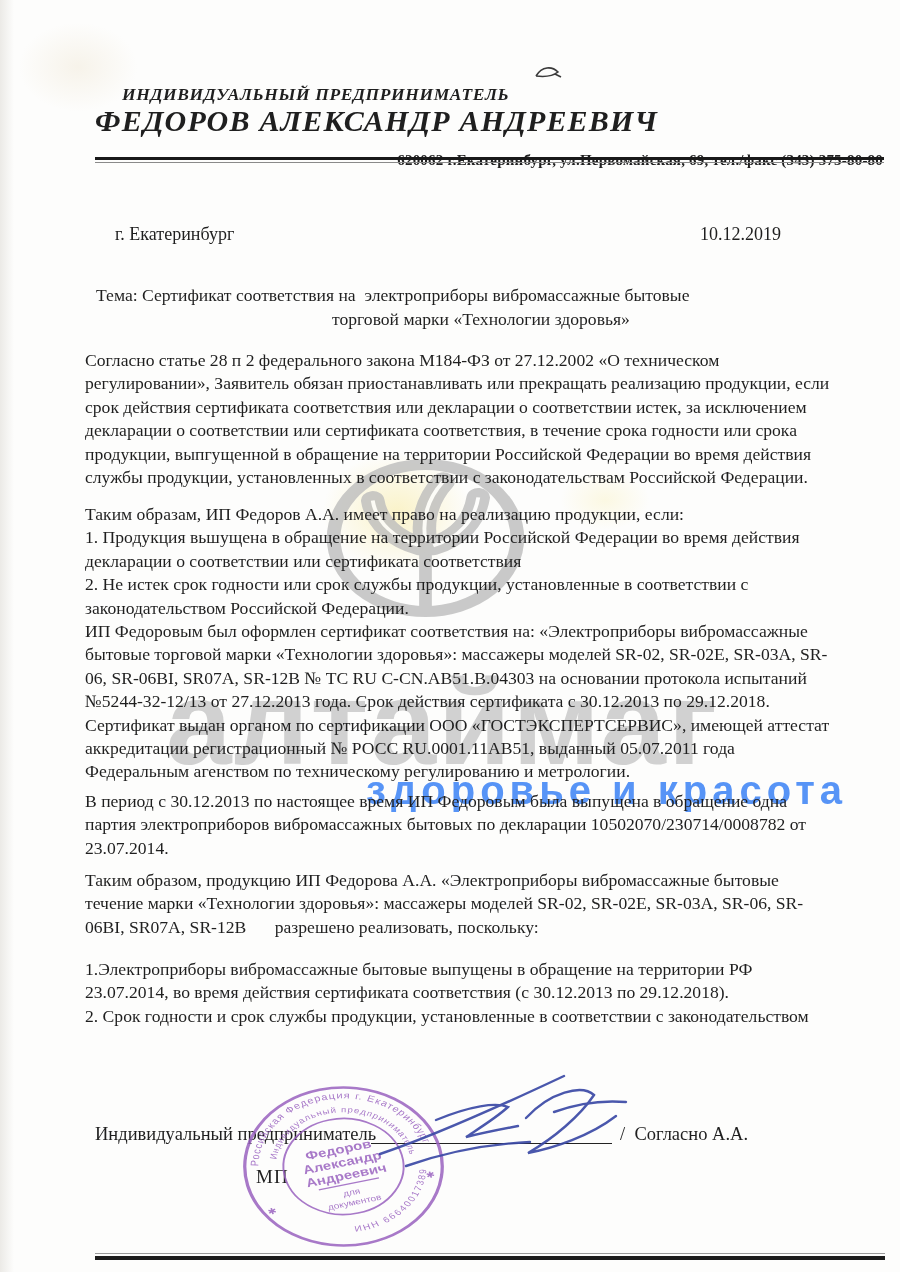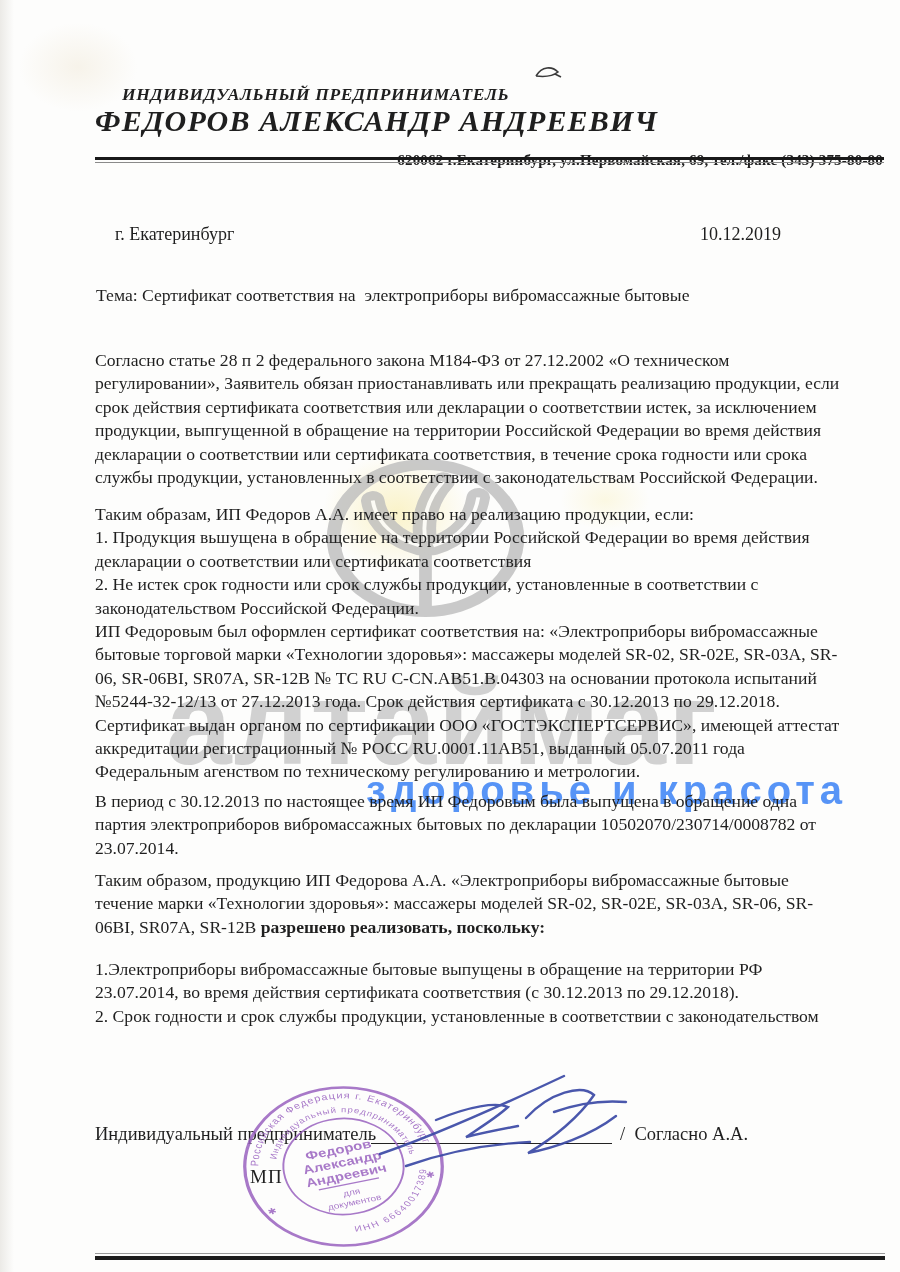--- a/index.html
+++ b/index.html
@@ -29,34 +29,34 @@
   
   .hdr-type{position:absolute;left:122px;top:84px;font-size:17.5px;font-weight:bold;
     font-style:italic;letter-spacing:.6px;}
   .hdr-name{position:absolute;left:95px;top:104px;font-size:30px;font-weight:bold;
     font-style:italic;letter-spacing:1.2px;}
   .hdr-addr{position:absolute;right:17px;top:152px;font-size:15px;font-weight:bold;letter-spacing:.2px;}
   .hdr-rule-thick{position:absolute;left:95px;top:157px;width:789px;height:3px;background:#191919;}
   .hdr-rule-thin{position:absolute;left:95px;top:162px;width:789px;height:1px;background:#8a8a8a;}
 
   
-  .t{position:absolute;left:95px;width:792px;font-size:17.6px;line-height:23.4px;}
+  .t{position:absolute;left:85px;width:792px;font-size:17.6px;line-height:23.4px;}
   .t > div{white-space:pre;}
   .line-mixed{white-space:pre;}
-  .line-mixed b{font-weight:bold;}
+  .line-mixed b{font-weight:normal;margin-left:24px;}
   .city{position:absolute;left:95px;top:224px;font-size:18px;margin-left:20px;}
   .date{position:absolute;left:700px;top:224px;font-size:18px;}
   .subj1{position:absolute;left:96px;top:285px;font-size:17.6px;white-space:pre;text-align:right;}
   .subj2{position:absolute;left:332px;top:309px;font-size:17.6px;white-space:pre;}
 
   
   .sig-label{position:absolute;left:95px;top:1124px;font-size:18.5px;}
   .sig-line{position:absolute;left:371px;top:1143px;width:241px;border-top:1.6px solid #222;}
   .sig-name{position:absolute;left:620px;top:1124px;font-size:18.5px;white-space:pre;}
-  .mp{position:absolute;left:250px;top:1166px;font-size:19px;letter-spacing:1px;}
+  .mp{position:absolute;left:256px;top:1166px;font-size:19px;letter-spacing:1px;}
   .sig-ink{position:absolute;left:378px;top:1056px;width:268px;height:124px;}
 
   
   .stamp{position:absolute;left:237px;top:1060px;width:213px;height:213px;
     transform:scaleY(.8);transform-origin:50% 50%;opacity:.85;}
   .stamp svg{transform:rotate(-14deg);transform-origin:50% 50%;}
   .stamp text{font-family:"Liberation Sans",sans-serif;fill:#9a63c0;}
 
   
   .artifact{position:absolute;left:533px;top:63px;width:32px;height:20px;}
@@ -94,27 +94,28 @@
   <div class="hdr-rule-thick"></div>
   <div class="hdr-rule-thin"></div>
   <svg class="artifact" viewBox="0 0 32 20">
     <path d="M3,13 C9,3 19,3 25,9 C20,13 11,14 3,13 M22,11 L28,14" fill="none" stroke="#3a3a3a" stroke-width="1.6"></path>
   </svg>
 
   <div class="city">г. Екатеринбург</div>
   <div class="date">10.12.2019</div>
 
   <div class="subj1">Тема: Сертификат соответствия на  электроприборы вибромассажные бытовые</div>
+  <div class="subj2">торговой марки «Технологии здоровья»</div>
 
   <div class="t" style="top:349px">
       <div>Согласно статье 28 п 2 федерального закона М184-ФЗ от 27.12.2002 «О техническом</div>
       <div>регулировании», Заявитель обязан приостанавливать или прекращать реализацию продукции, если</div>
       <div>срок действия сертификата соответствия или декларации о соответствии истек, за исключением</div>
+      <div>декларации о соответствии или сертификата соответствия, в течение срока годности или срока</div>
       <div>продукции, выпгущенной в обращение на территории Российской Федерации во время действия</div>
-      <div>декларации о соответствии или сертификата соответствия, в течение срока годности или срока</div>
       <div>службы продукции, установленных в соответствии с законодательствам Российской Федерации.</div>
     </div>
 
   <div class="t" style="top:503px">
       <div>Таким образам, ИП Федоров А.А. имеет право на реализацию продукции, если:</div>
       <div>1. Продукция вьшущена в обращение на территории Российской Федерации во время действия</div>
       <div>декларации о соответствии или сертификата соответствия</div>
       <div>2. Не истек срок годности или срок службы продукции, установленные в соответствии с</div>
       <div>законодательством Российской Федерации.</div>
     </div>

